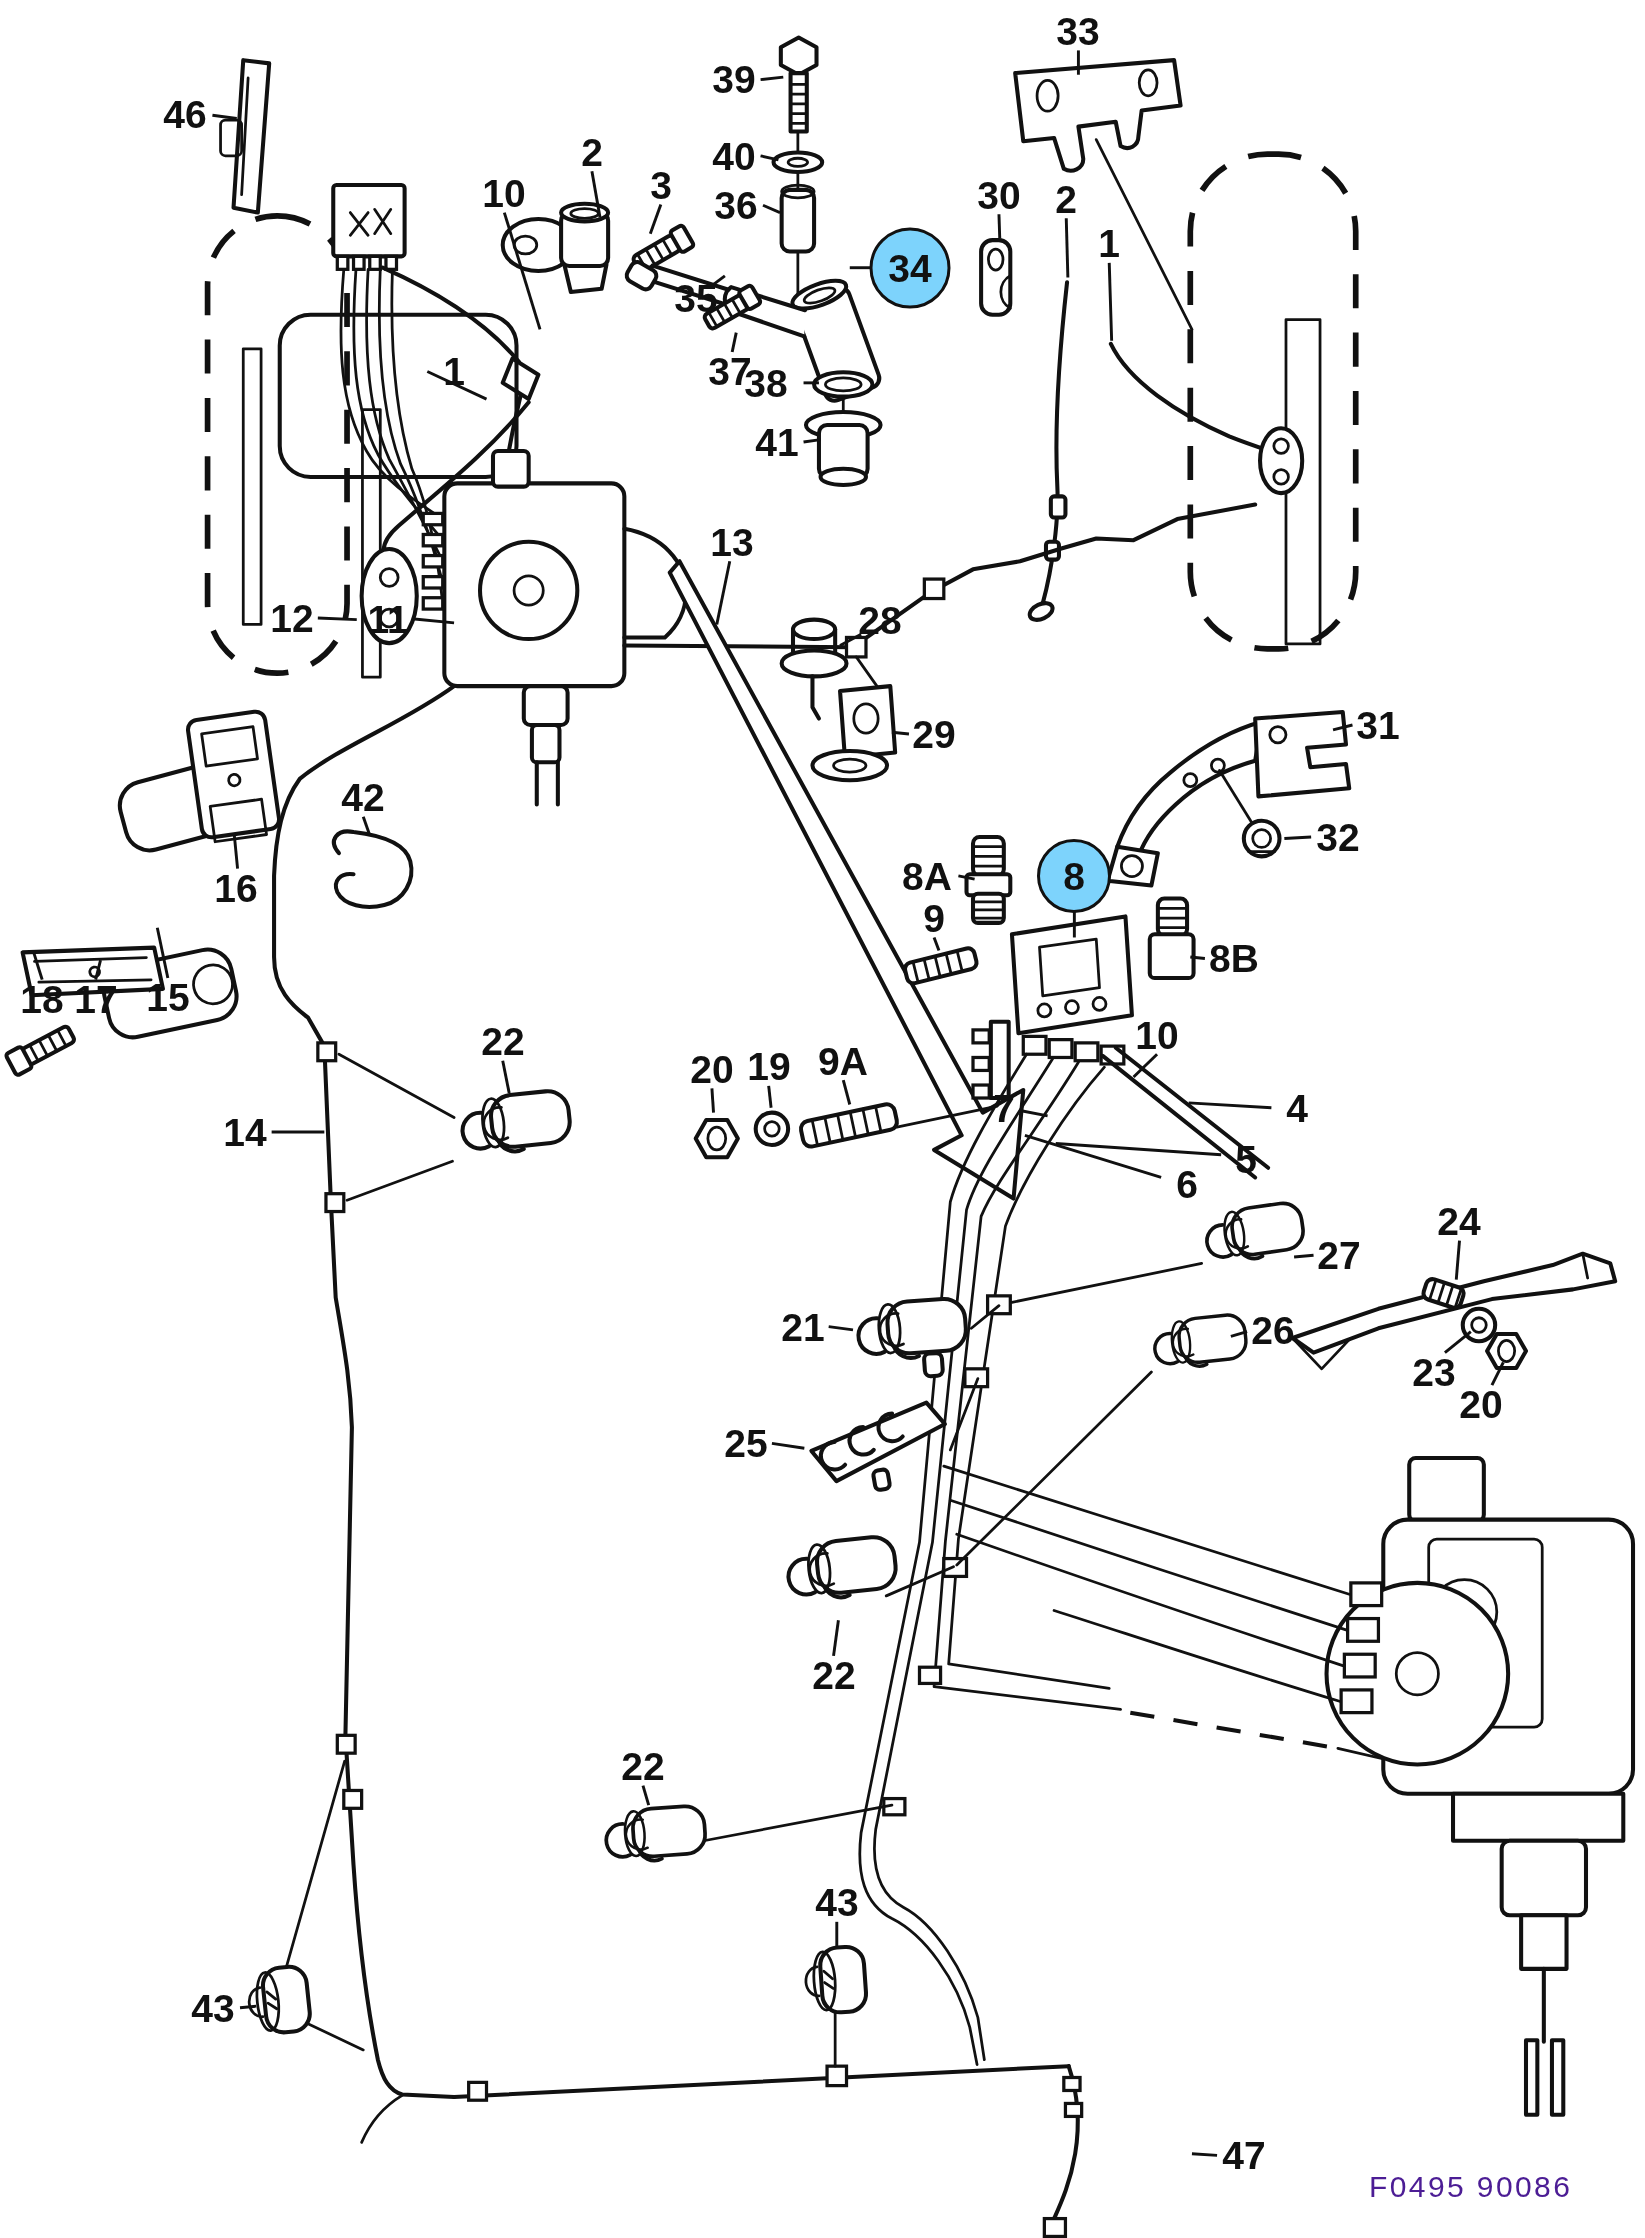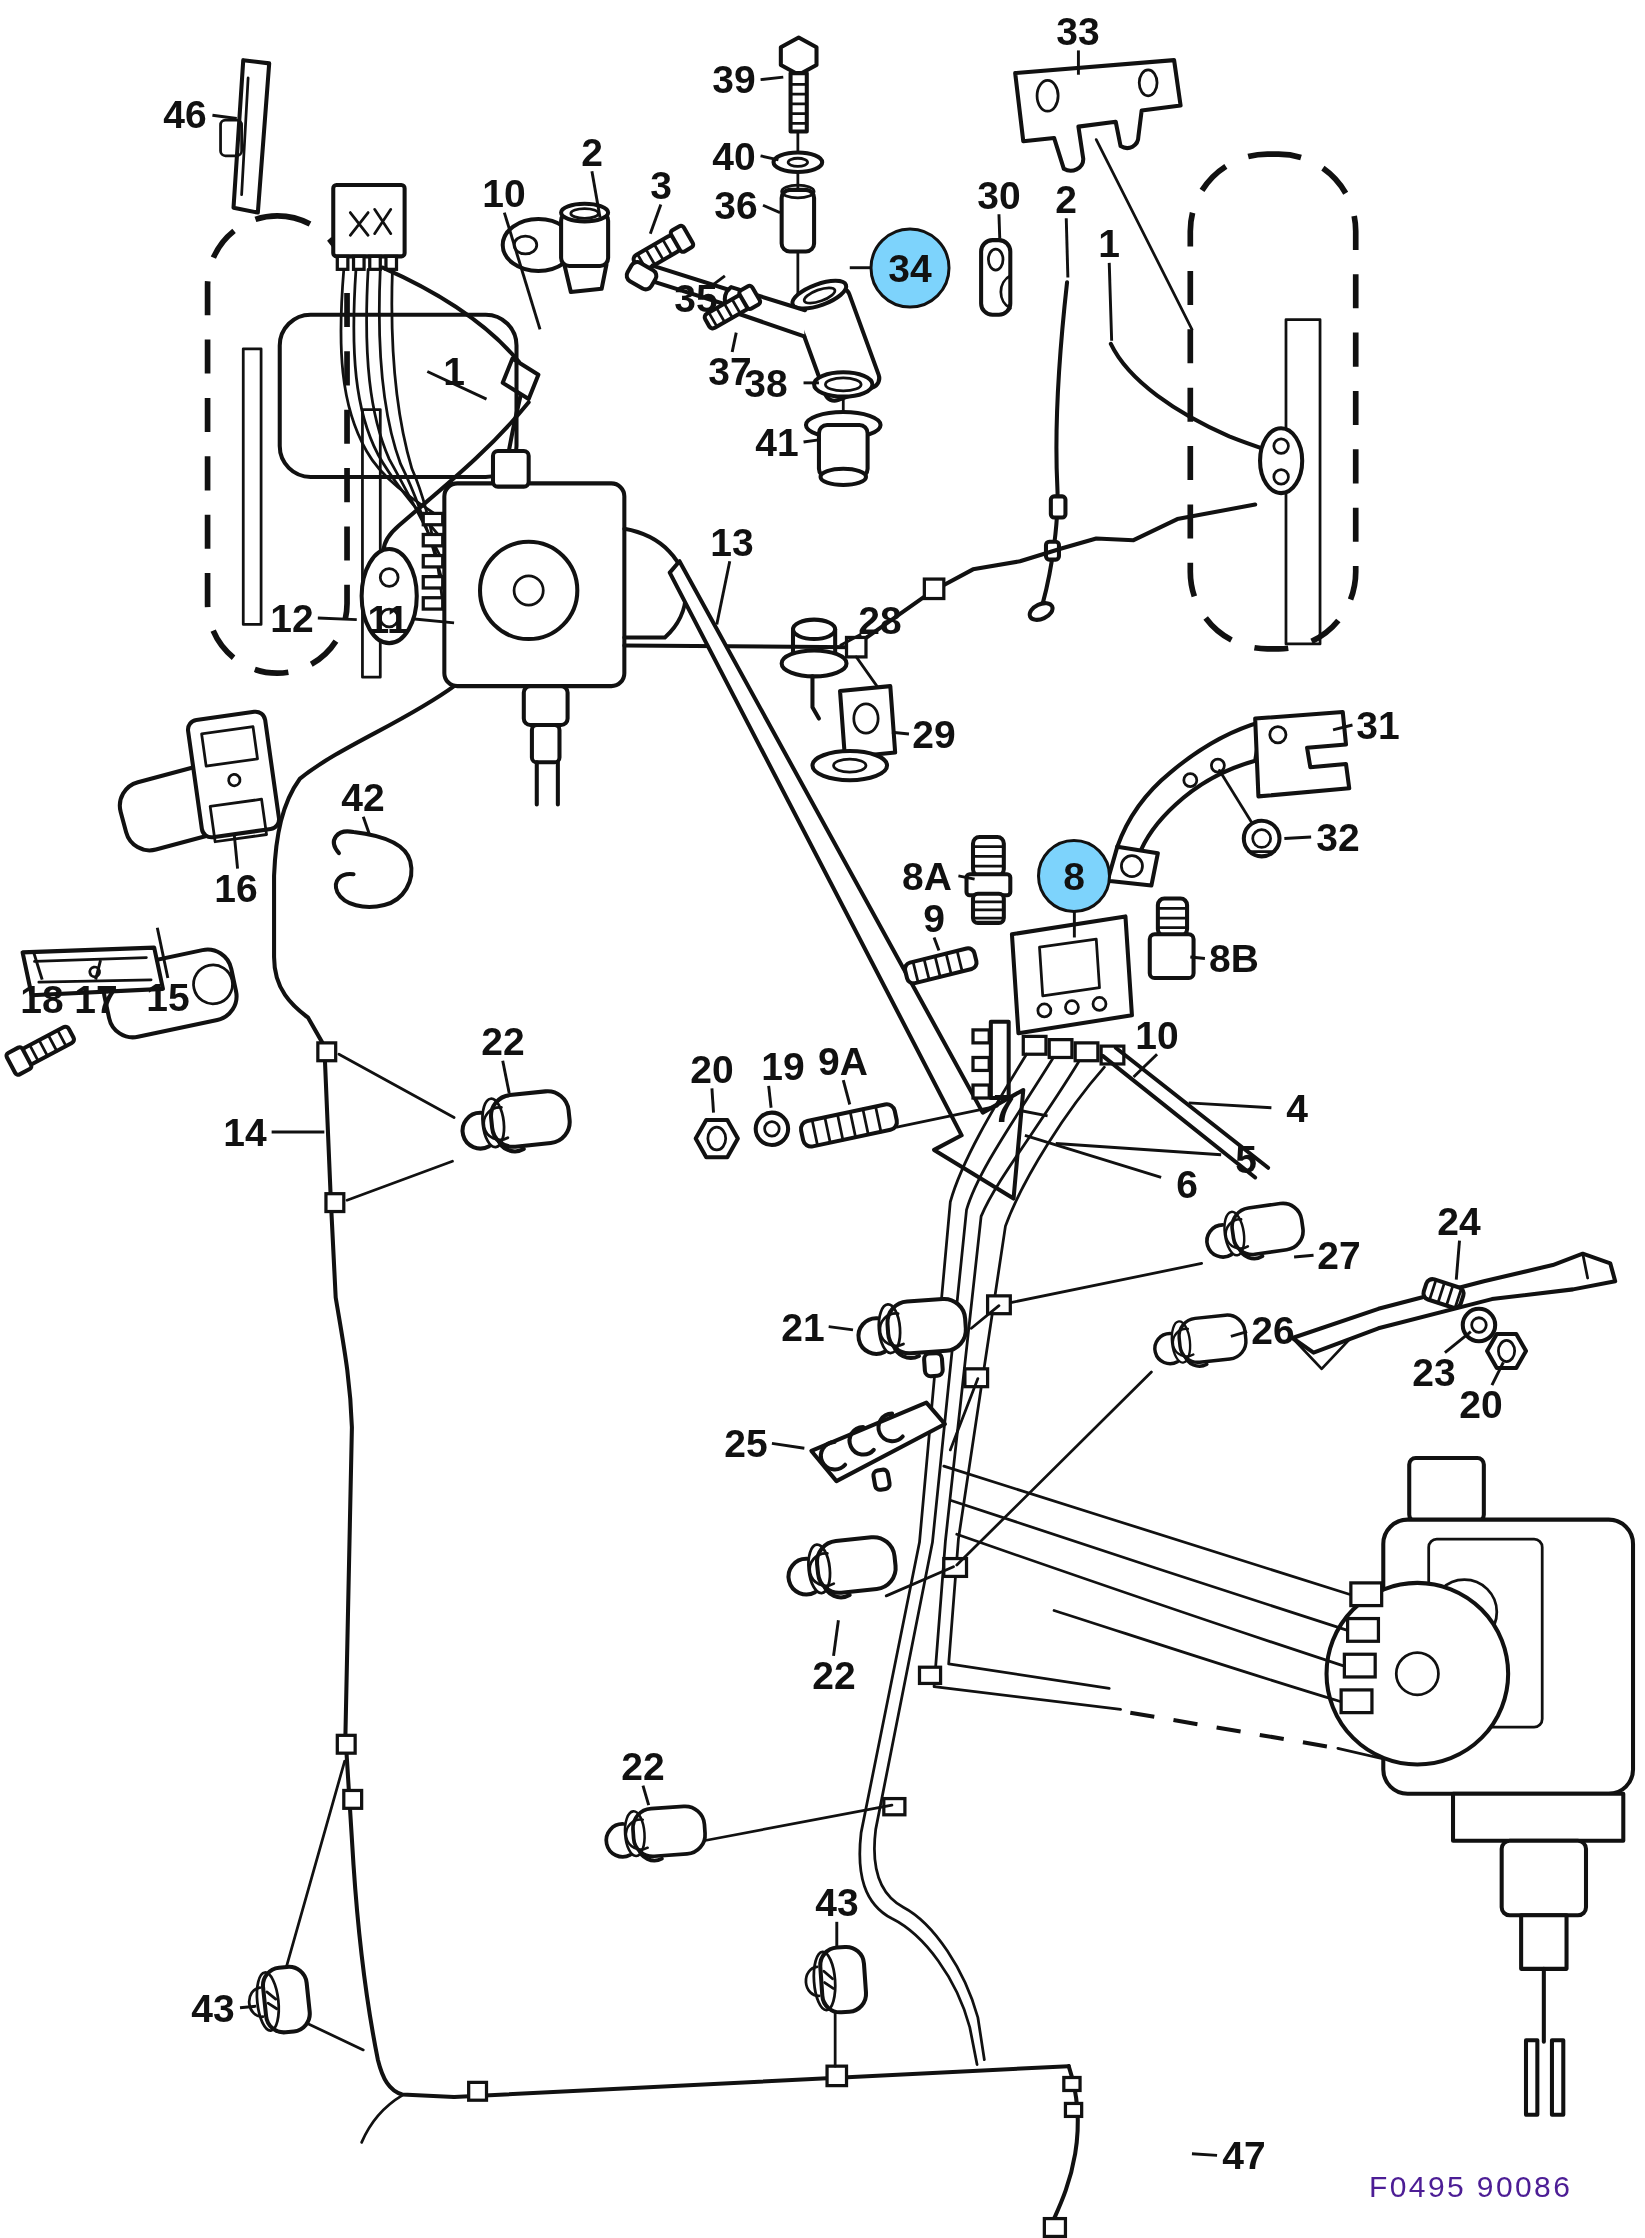--- a/index.html
+++ b/index.html
@@ -450,21 +450,21 @@
       <div class="callout" style="left: 363px; top: 797px;">42</div>
       <div class="callout" style="left: 42px; top: 999px;">18</div>
       <div class="callout" style="left: 96px; top: 999px;">17</div>
       <div class="callout" style="left: 168px; top: 997px;">15</div>
       <div class="callout" style="left: 927px; top: 876px;">8A</div>
       <div class="callout" style="left: 934px; top: 918px;">9</div>
       <div class="callout circled" style="left: 1074px; top: 876px; height: 68px; width: 68px;">8</div>
       <div class="callout" style="left: 1234px; top: 958px;">8B</div>
       <div class="callout" style="left: 1157px; top: 1035px;">10</div>
       <div class="callout" style="left: 712px; top: 1069px;">20</div>
-      <div class="callout" style="left: 769px; top: 1066px; margin-left: 14px;">19</div>
+      <div class="callout" style="left: 769px; top: 1066px;">19</div>
       <div class="callout" style="left: 843px; top: 1061px;">9A</div>
       <div class="callout" style="left: 1004px; top: 1108px;">7</div>
       <div class="callout" style="left: 1297px; top: 1108px;">4</div>
       <div class="callout" style="left: 1246px; top: 1159px;">5</div>
       <div class="callout" style="left: 1187px; top: 1184px;">6</div>
       <div class="callout" style="left: 245px; top: 1132px;">14</div>
       <div class="callout" style="left: 503px; top: 1041px;">22</div>
       <div class="callout" style="left: 803px; top: 1327px;">21</div>
       <div class="callout" style="left: 746px; top: 1443px;">25</div>
       <div class="callout" style="left: 1339px; top: 1255px;">27</div>

